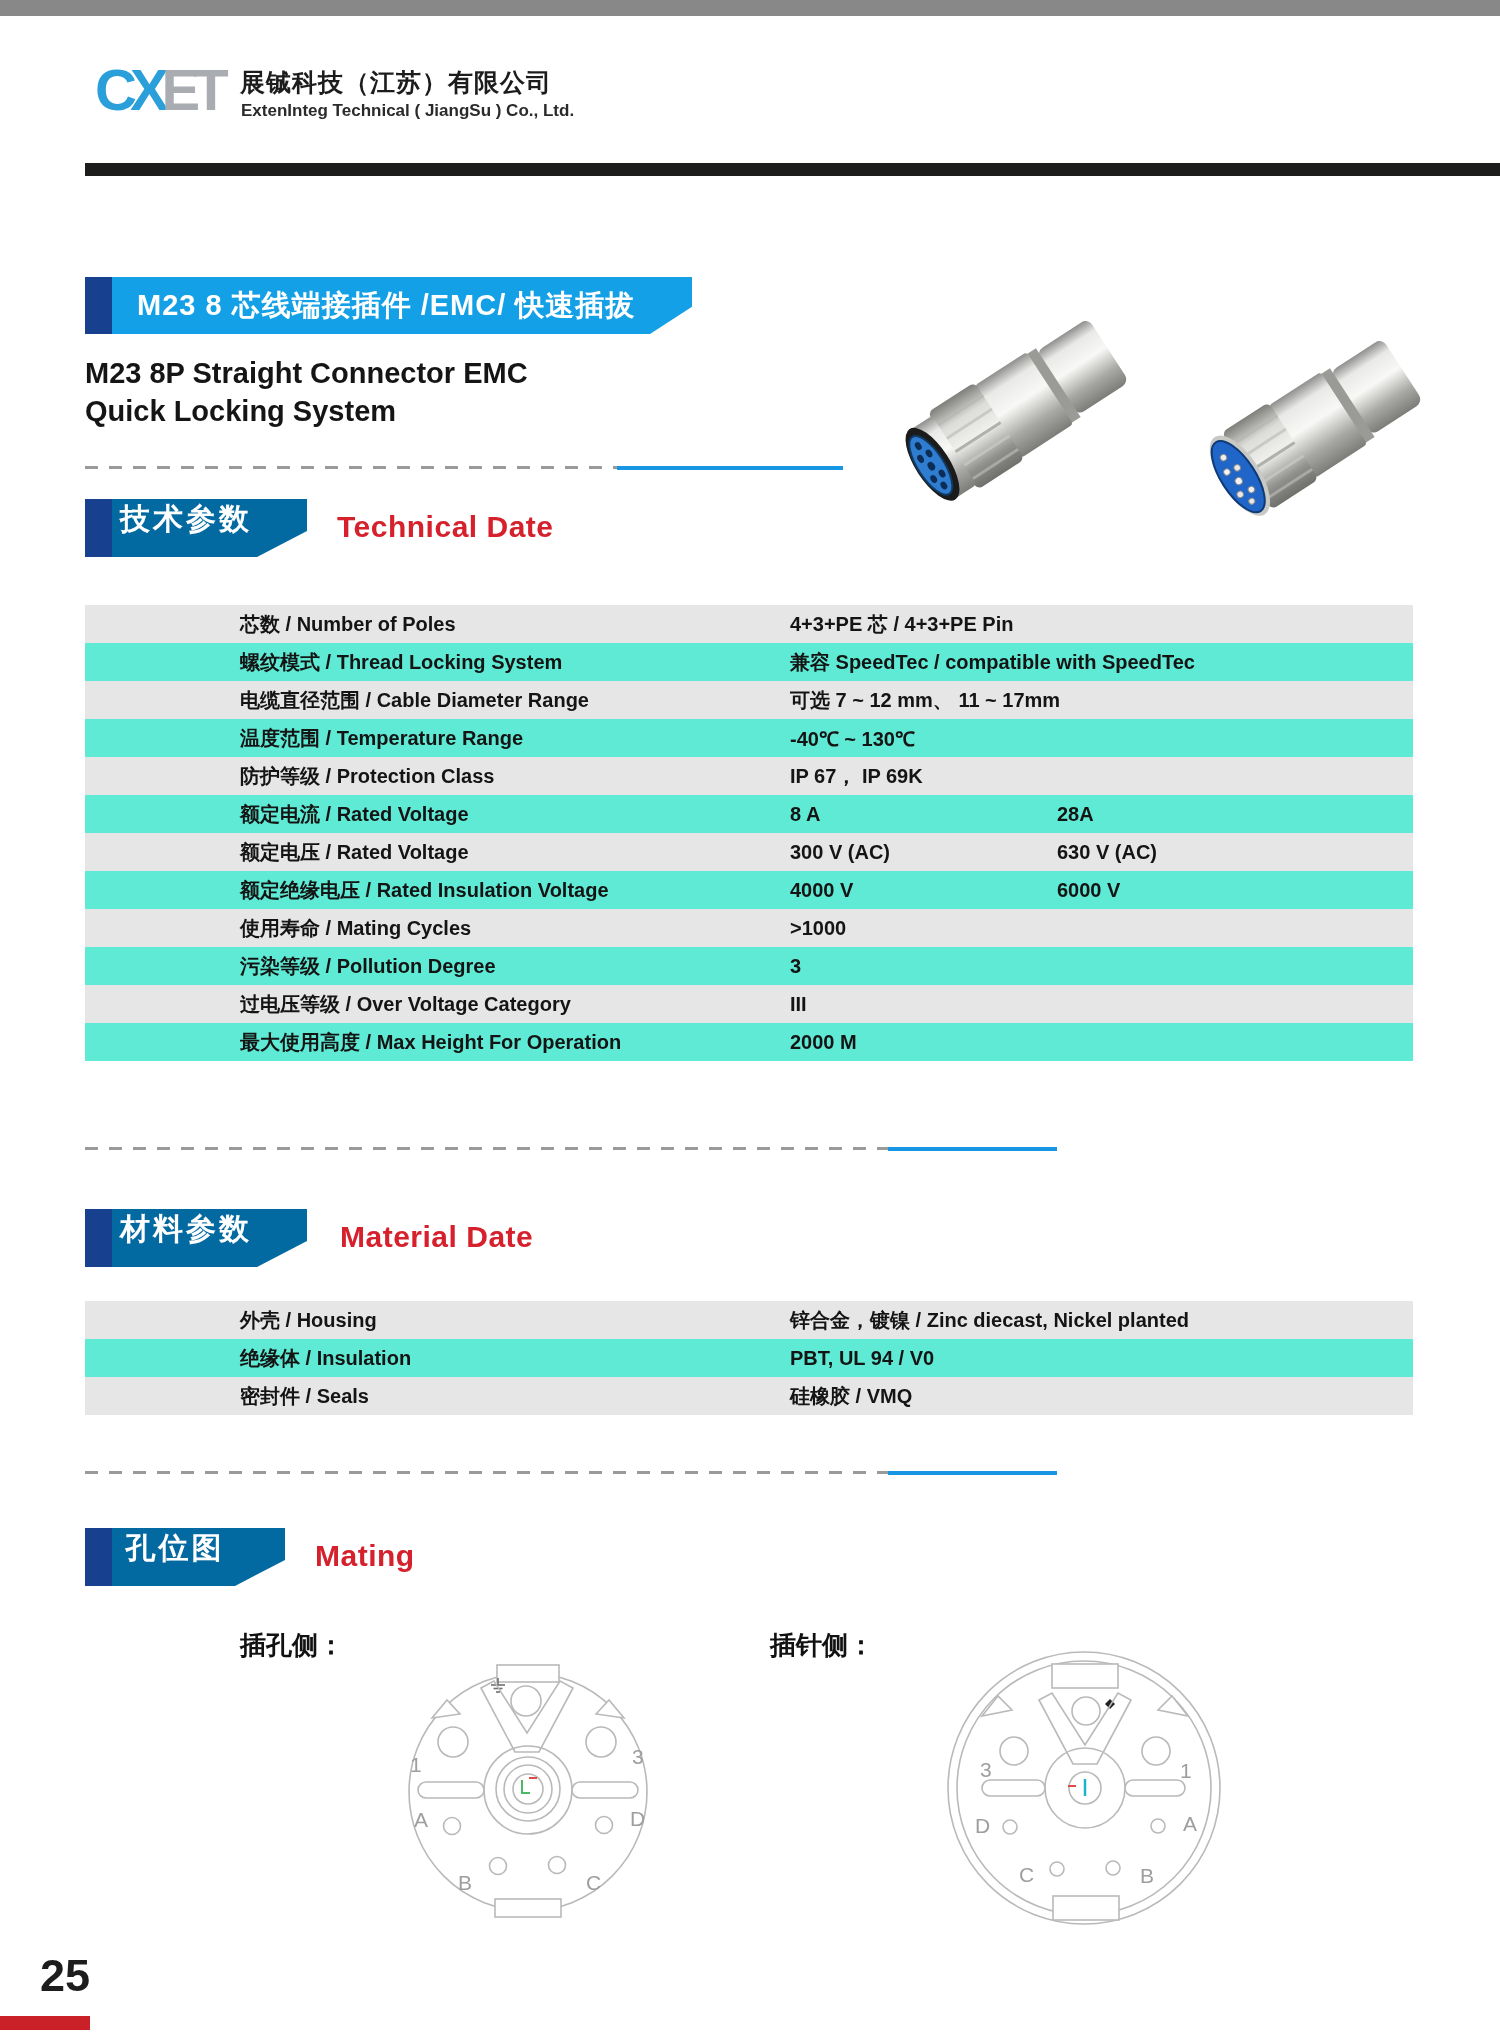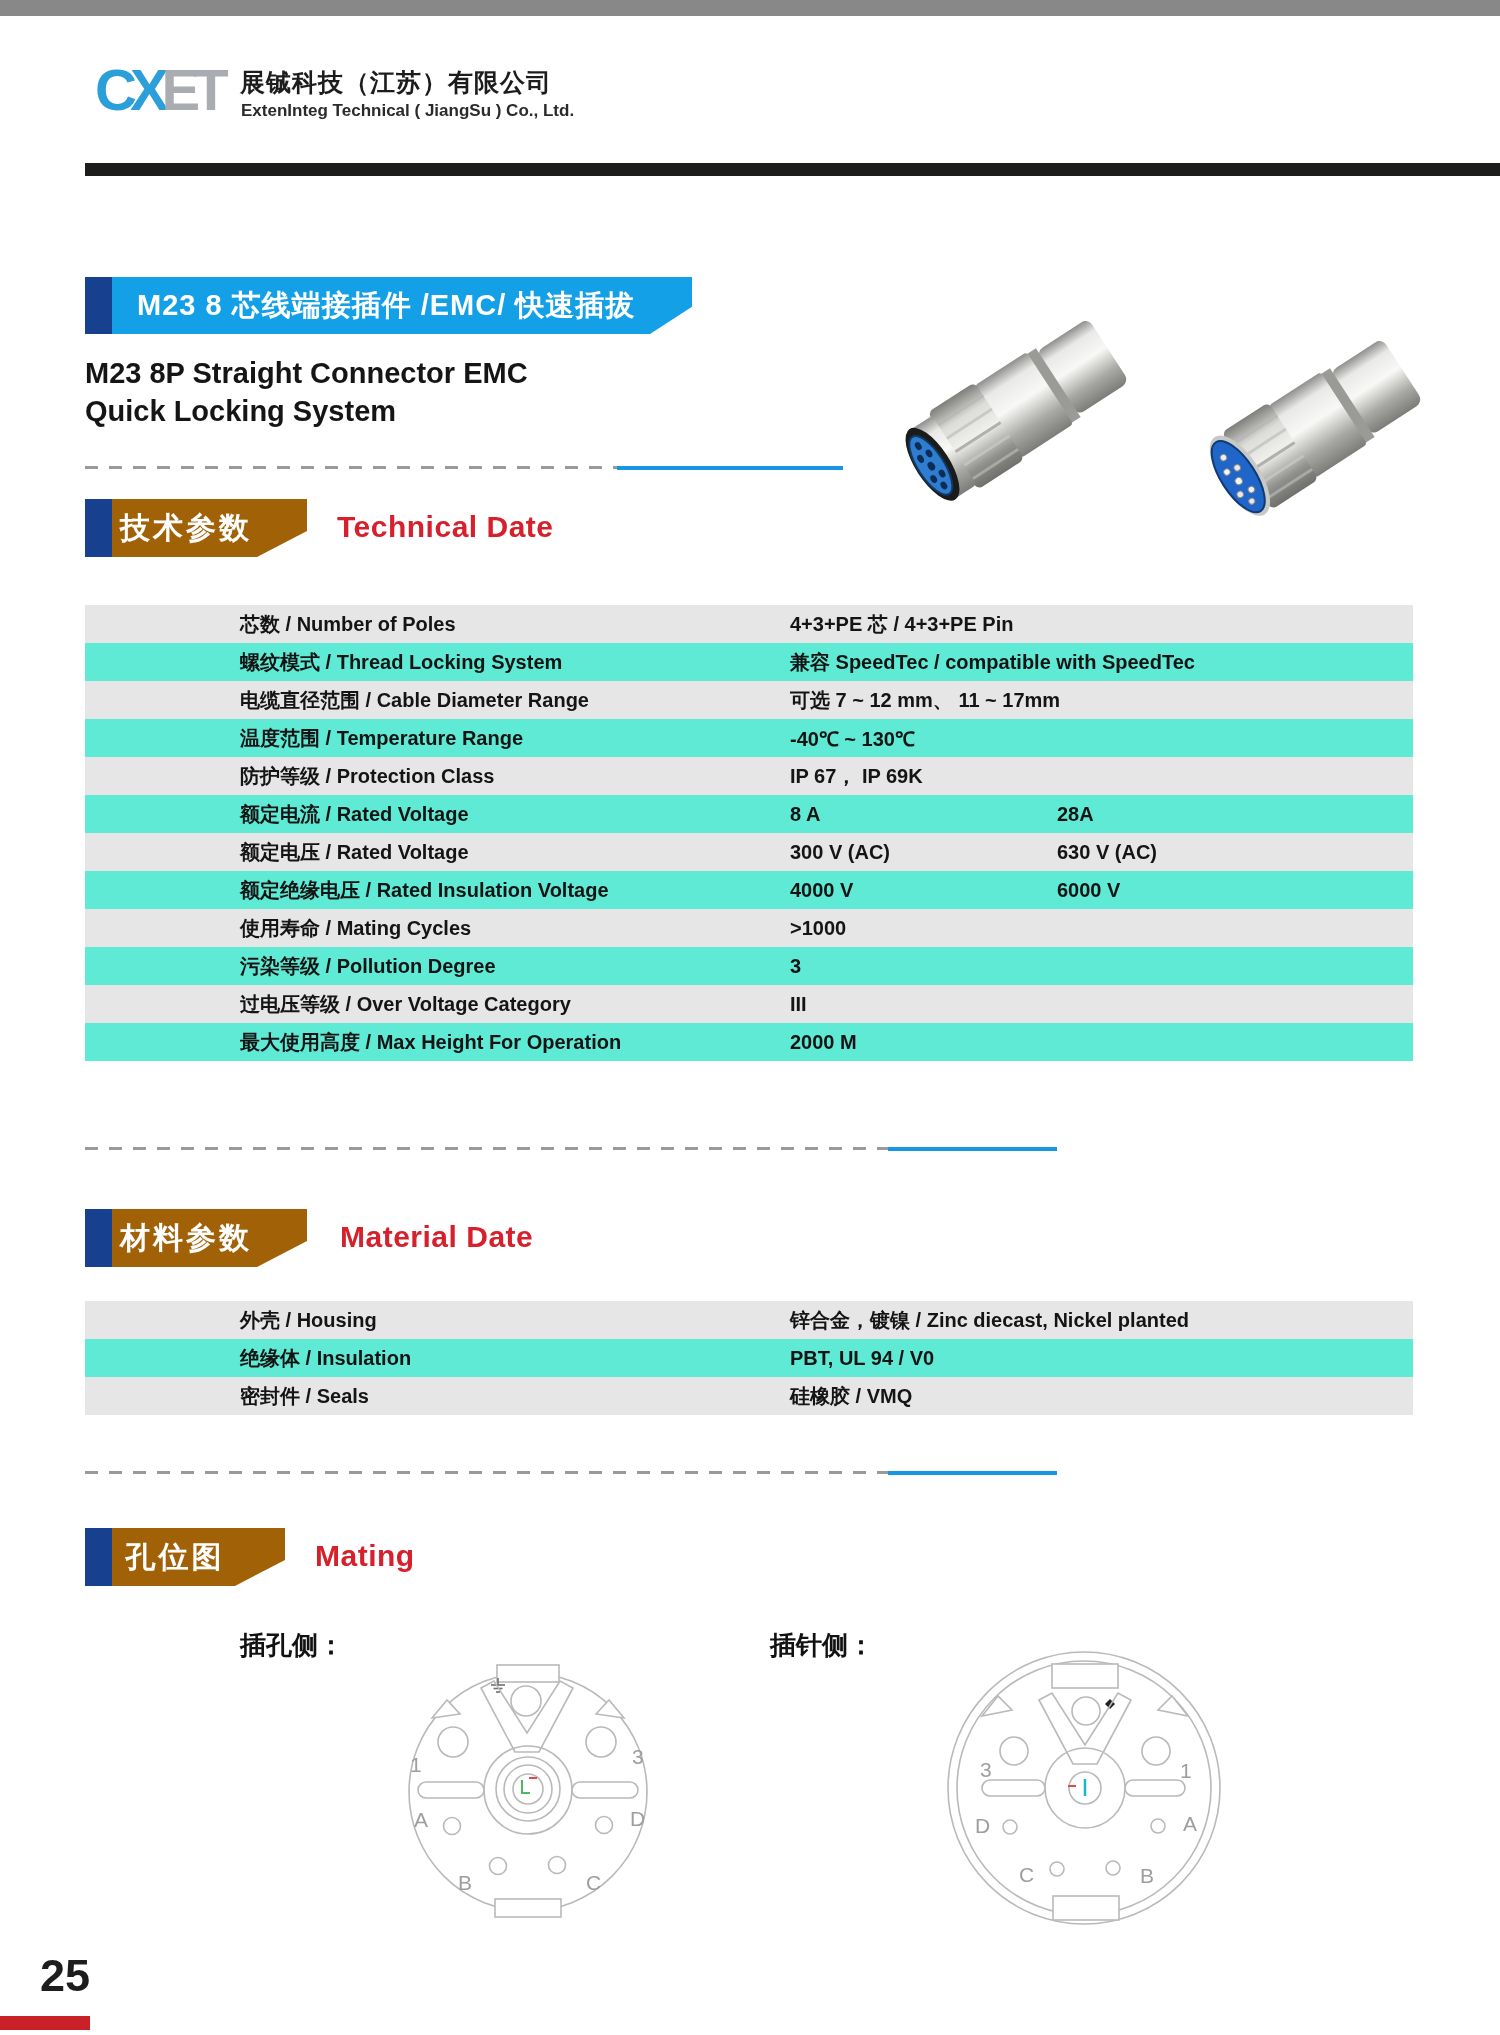--- a/index.html
+++ b/index.html
@@ -23,23 +23,23 @@
     display:flex;align-items:center;}
   .title-banner .accent{position:absolute;left:0;top:0;width:27px;height:100%;background:#17418e;}
   .title-banner .txt{margin-left:52px;color:#fff;font-size:29px;font-weight:800;letter-spacing:1px;}
   .en-title{left:85px;top:338px;font-size:29px;font-weight:800;color:#151515;line-height:38px;}
 
   
   .dashline{height:3px;background:repeating-linear-gradient(to right,#9a9a9a 0 13px,transparent 13px 24px);}
   .blueline{height:4px;background:#1796e4;}
 
   
-  .sec-banner{height:58px;background:#a16207;
+  .sec-banner{height:58px;background:#0369a1;
     clip-path:polygon(0 0,100% 0,100% 55%,calc(100% - 50px) 100%,0 100%);
-    display:flex;align-items:center;}
+    display:flex;align-items:flex-start;}
   .sec-banner .accent{position:absolute;left:0;top:0;width:27px;height:100%;background:#17418e;}
   .sec-banner .txt{flex:1;text-align:center;margin-left:10px;margin-right:30px;color:#fff;
     font-size:30px;font-weight:800;letter-spacing:3px;}
   .sec-en{font-size:30px;font-weight:800;color:#d6212d;letter-spacing:0.5px;}
 
   
   .spec-table{display:flex;flex-direction:column;gap:0;}
   .trow{position:relative;height:38px;width:100%;}
   .trow.odd{background:#e6e6e6;}
   .trow.even{background:#5eead4;}

